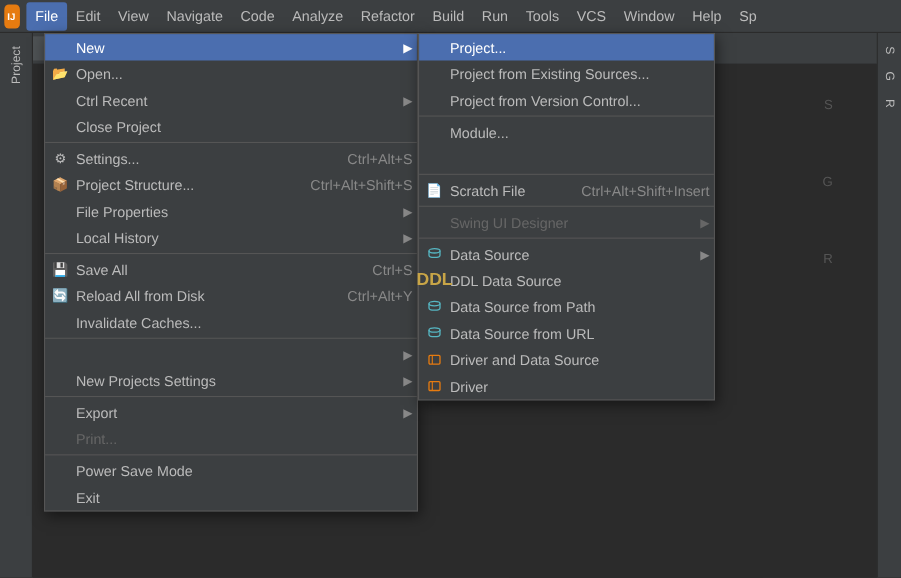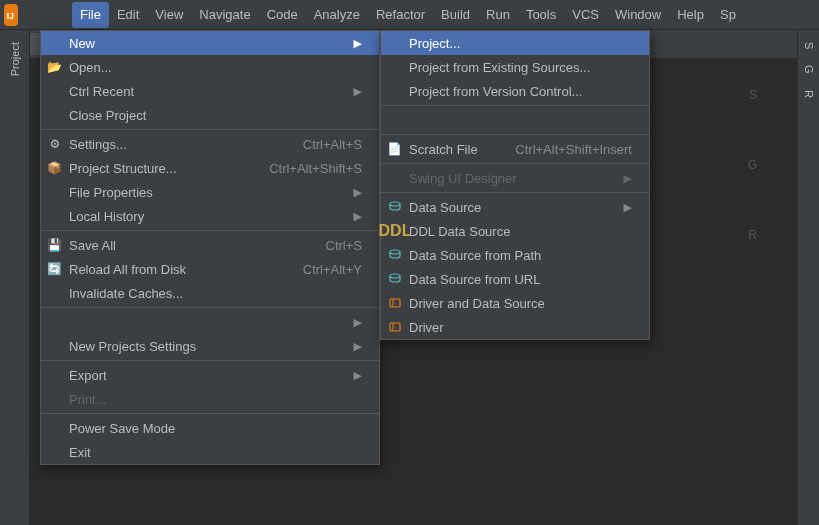--- a/index.html
+++ b/index.html
@@ -40,21 +40,20 @@
       padding: 4px 8px;
       cursor: pointer;
       border-radius: 3px;
       height: 26px;
       display: flex;
       align-items: center;
     }
     .menubar-item.active {
       background: #4b6eaf;
       color: white;
-      margin-left: 48px;
     }
 
     
     .main-area {
       display: flex;
       height: calc(525px - 30px);
       position: relative;
     }
 
     
@@ -110,21 +109,21 @@
       background: #3c3f41;
       border: 1px solid #555;
       box-shadow: 2px 4px 12px rgba(0,0,0,0.5);
       z-index: 100;
       pointer-events: auto;
     }
 
     .menu-item {
       display: flex;
       align-items: center;
-      padding: 4px 17px 4px 28px;
+      padding: 4px 4px 4px 28px;
       color: #bbbbbb;
       cursor: pointer;
       position: relative;
       min-height: 24px;
       white-space: nowrap;
     }
     .menu-item.active {
       background: #4b6eaf;
       color: white;
     }
@@ -378,20 +377,24 @@
     <span class="icon"></span>
     <span>Project from Existing Sources...</span>
   </div>
 
   <div class="menu-item">
     <span class="icon"></span>
     <span>Project from Version Control...</span>
   </div>
   <div class="menu-separator"></div>
 
+  <div class="menu-item">
+    <span class="icon"></span>
+    <span>Module...</span>
+  </div>
 
   <div class="menu-item">
     <span class="icon"></span>
   </div>
   <div class="menu-separator"></div>
 
   <div class="menu-item">
     <span class="icon" style="color:#c8a547;">📄</span>
     <span>Scratch File</span>
     <span class="shortcut">Ctrl+Alt+Shift+Insert</span>

